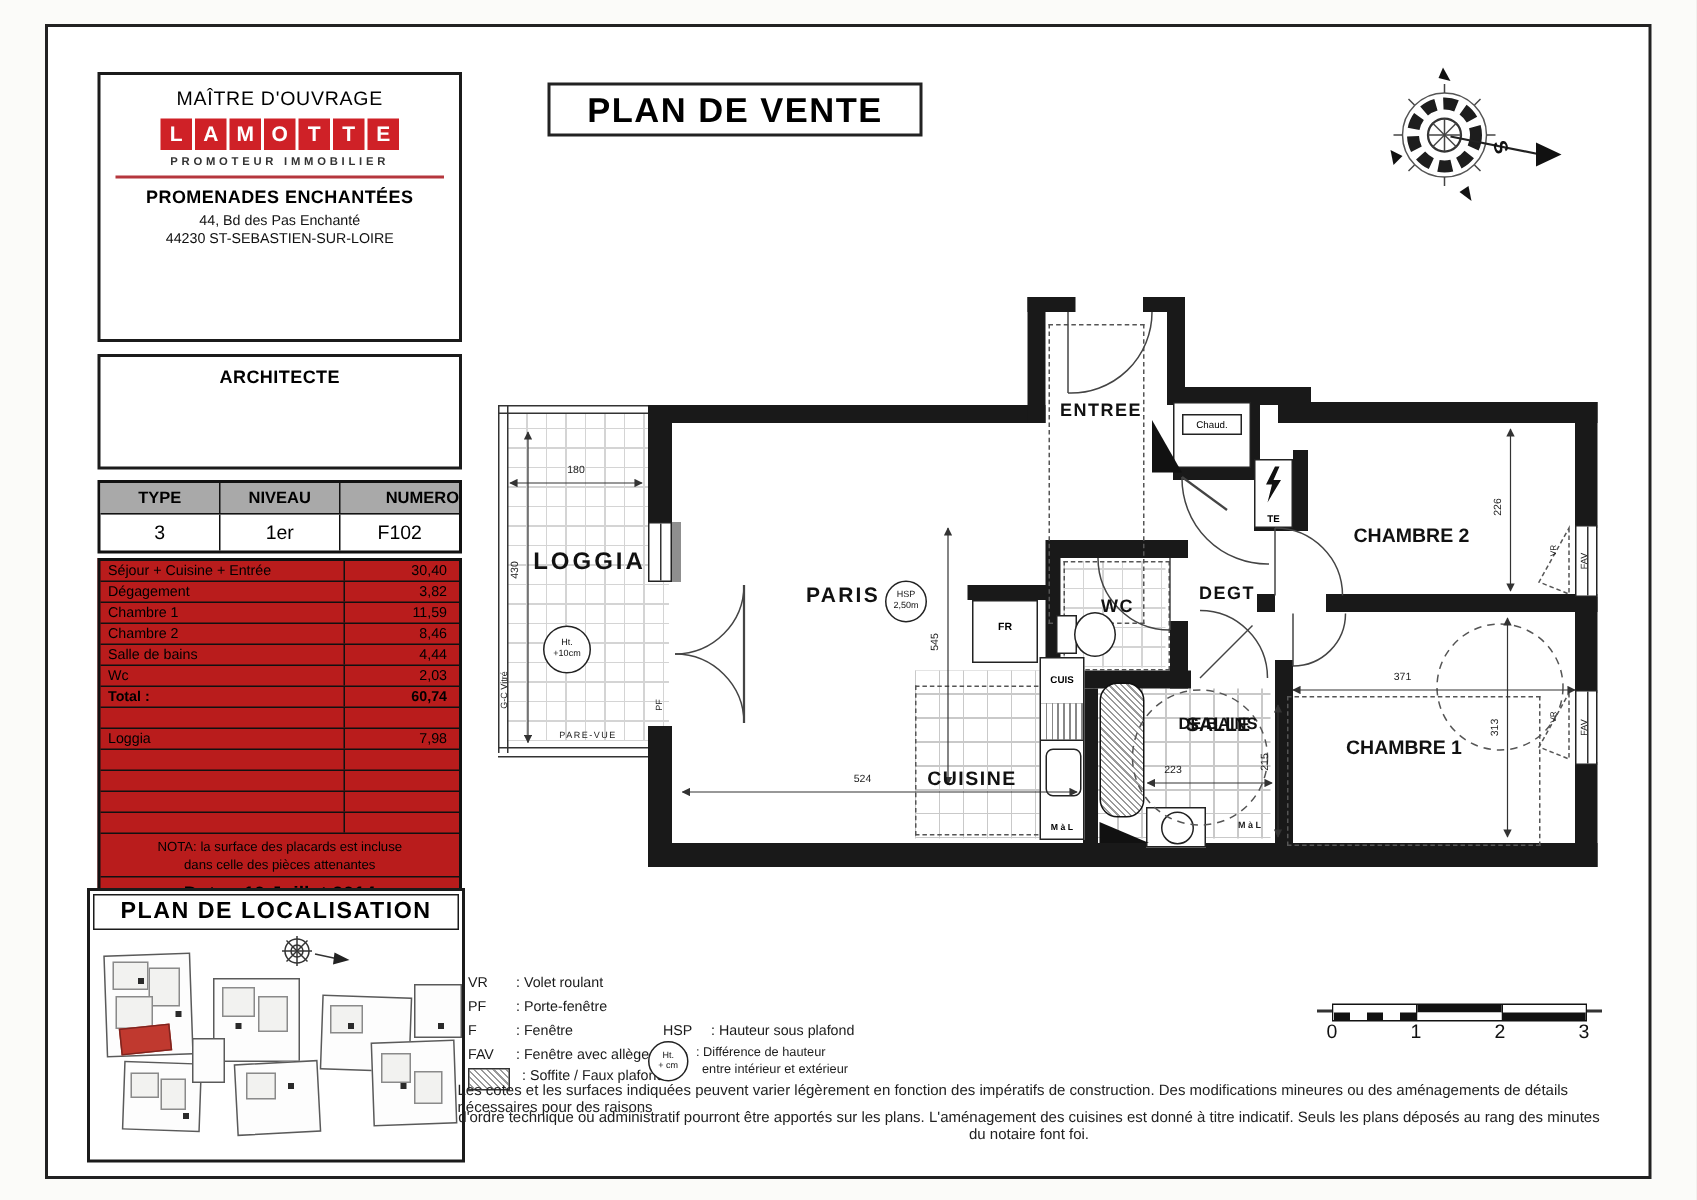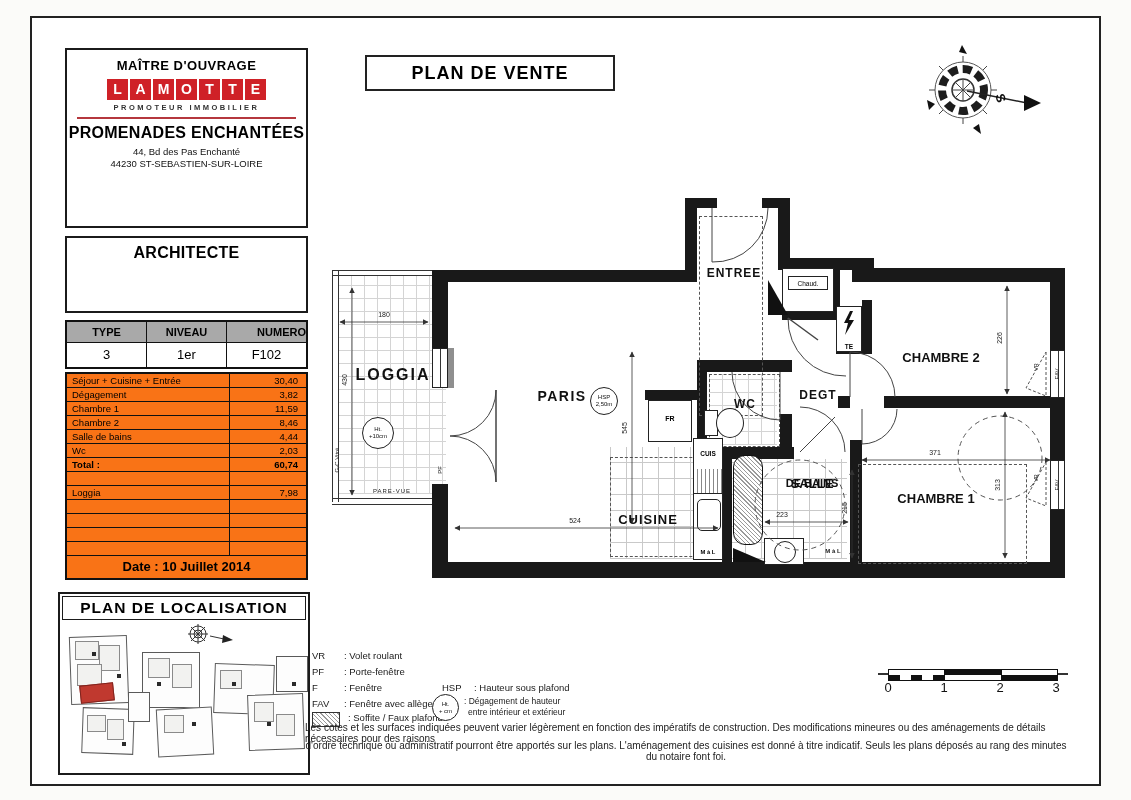--- a/index.html
+++ b/index.html
@@ -2,53 +2,53 @@
 <html><head>
 <meta charset="utf-8">
 <style>
   html,body{margin:0;padding:0;background:#e9e8e4;font-family:"Liberation Sans",sans-serif;}
   #stage{position:relative;width:1131px;height:800px;background:#fbfbf9;overflow:hidden;margin:0 auto;}
   .abs{position:absolute;}
   #frame{position:absolute;left:30px;top:16px;width:1067px;height:766px;border:2px solid #222;background:#fff;}
   .box{position:absolute;background:#fff;border:2px solid #1b1b1b;box-sizing:border-box;}
   .ctr{text-align:center;}
   
-  #mo-header{font-size:13px;font-weight:bold;letter-spacing:.5px;}
+  #mo-header{font-size:13px;font-weight:normal;letter-spacing:.5px;}
   #logo-tiles{display:flex;justify-content:center;gap:2px;margin:6px 0 3px;}
   #logo-tiles .tile{width:21px;height:21px;background:#cf2127;color:#fff;font-weight:bold;font-size:14px;line-height:21px;text-align:center;}
   #logo-sub{font-size:7.5px;letter-spacing:2.5px;color:#333;font-weight:bold;}
   .addr{font-size:9.5px;line-height:12px;color:#111;}
   .redline{height:2px;background:#b5373d;margin:5px 10px;}
-  .sec-title{font-size:16px;font-weight:bold;letter-spacing:.3px;}
+  .sec-title{font-size:12px;font-weight:bold;letter-spacing:.3px;}
   
   #unit-table{position:absolute;left:65px;top:320px;width:243px;border:2px solid #111;box-sizing:border-box;background:#fff;}
   #unit-head{display:flex;background:#a9a9a9;border-bottom:1.5px solid #111;}
   #unit-head div{flex:1;font-size:11px;font-weight:bold;text-align:center;padding:4px 0;border-right:1.5px solid #111;}
   #unit-head div:last-child{border-right:none;text-align:right;}
   #unit-vals{display:flex;}
   #unit-vals div{flex:1;font-size:13px;text-align:center;padding:4px 0 5px;border-right:1.5px solid #111;}
   #unit-vals div:last-child{border-right:none;}
   
-  #surf-table{position:absolute;left:65px;top:372px;width:243px;border:2px solid #111;box-sizing:border-box;background:#f97316;}
+  #surf-table{position:absolute;left:65px;top:372px;width:243px;border:2px solid #111;box-sizing:border-box;background:#b91c1c;}
   .srow{display:flex;border-bottom:1px solid #111;height:13px;}
   .srow .sl{flex:1;font-size:9.5px;padding:1px 0 0 5px;white-space:nowrap;overflow:hidden;}
   .srow .sv{width:68px;border-left:1px solid #111;font-size:9.5px;text-align:right;padding:1px 8px 0 0;}
   .srow.bold .sl,.srow.bold .sv{font-weight:bold;}
   #nota{border-bottom:1px solid #111;font-size:8.8px;line-height:12px;text-align:center;padding:2px 0;}
   #date-row{font-size:13px;font-weight:bold;text-align:center;padding:3px 0 4px;}
   
   #loc-box{position:absolute;left:58px;top:592px;width:252px;height:183px;border:2px solid #1b1b1b;background:#fff;box-sizing:border-box;}
   #loc-title{border:1.5px solid #1b1b1b;margin:2px;font-size:15.5px;font-weight:bold;text-align:center;letter-spacing:1px;padding:2px 0;}
   #loc-map{position:relative;width:246px;height:146px;margin:0 2px;overflow:hidden;}
   .bo{position:absolute;border:1.2px solid #5a5a5a;background:#fdfdfd;}
   .bi{position:absolute;border:1px solid #8a8a8a;background:#f2f2f0;}
   .bk{position:absolute;background:#2a2a2a;}
   .bred{position:absolute;background:#c0392f;border:1px solid #7e241e;}
   
-  #title-box{position:absolute;left:365px;top:55px;width:246px;height:32px;border:2px solid #222;display:flex;align-items:center;justify-content:center;font-size:18px;font-weight:bold;letter-spacing:1px;}
+  #title-box{position:absolute;left:365px;top:55px;width:246px;height:32px;border:2px solid #222;display:flex;align-items:center;justify-content:center;font-size:23px;font-weight:bold;letter-spacing:1px;}
   
   #plan{position:absolute;left:330px;top:195px;width:740px;height:392px;}
   .w{position:absolute;background:#191919;}
   .lbl{position:absolute;font-weight:bold;color:#111;white-space:nowrap;transform:translate(-50%,-50%);}
   .dim{position:absolute;font-size:7px;color:#222;white-space:nowrap;transform:translate(-50%,-50%);}
   .dimv{position:absolute;font-size:7px;color:#222;white-space:nowrap;transform:translate(-50%,-50%) rotate(-90deg);}
   .tiny{position:absolute;font-size:6px;color:#222;white-space:nowrap;transform:translate(-50%,-50%);}
   .tinyv{position:absolute;font-size:6px;color:#222;white-space:nowrap;transform:translate(-50%,-50%) rotate(-90deg);}
   .dash{position:absolute;border:1px dashed #555;}
   .grid{position:absolute;background-image:
@@ -164,20 +164,24 @@
         </div>
         <div class="srow">
           <div class="sl">&nbsp;</div>
           <div class="sv"></div>
         </div>
         <div class="srow">
           <div class="sl">&nbsp;</div>
           <div class="sv"></div>
         </div>
       </div>
+    <div id="nota">
+      <div>NOTA: la surface des placards est incluse</div>
+      <div>dans celle des pièces attenantes</div>
+    </div>
     <div id="date-row">Date : 10 Juillet 2014</div>
   </div>
 
   <div id="loc-box">
     <div id="loc-title">PLAN DE LOCALISATION</div>
     <div id="loc-map">
       <svg width="246" height="146" style="position:absolute;left:0;top:0;">
         <g stroke="#333" fill="none" stroke-width="1">
           <circle cx="136" cy="12" r="8"></circle>
           <circle cx="136" cy="12" r="4"></circle>
@@ -424,21 +428,21 @@
         <div class="leg-row" style="left: 312px; top: 682px;"><b>F</b><span>: Fenêtre</span></div>
         <div class="leg-row" style="left: 312px; top: 698px;"><b>FAV</b><span>: Fenêtre avec allège vitrée</span></div>
       </div>
     <div class="abs hatch" style="left:312px;top:712px;width:26px;height:13px;border:1px solid #333;"></div>
     <div class="leg-row" style="left:348px;top:712px;">: Soffite / Faux plafond</div>
     <div class="leg-row" style="left:442px;top:682px;"><b>HSP</b><span>: Hauteur sous plafond</span></div>
     <div class="circ" style="left:432px;top:694px;width:25px;height:25px;">
       <span>Ht.</span>
       <span>+ cm</span>
     </div>
-    <div class="leg-row" style="left:464px;top:696px;font-size:8.5px;">: Dégagement de hauteur</div>
+    <div class="leg-row" style="left:464px;top:696px;font-size:8.5px;">: Différence de hauteur</div>
     <div class="leg-row" style="left:468px;top:707px;font-size:8.5px;">entre intérieur et extérieur</div>
   </div>
 
   <p id="disc1" style="top:722px;">Les cotes et les surfaces indiquées peuvent varier légèrement en fonction des impératifs de construction. Des modifications mineures ou des aménagements de détails nécessaires pour des raisons</p>
   <p id="disc2" style="top:740px;text-align:center;">d'ordre technique ou administratif pourront être apportés sur les plans. L'aménagement des cuisines est donné à titre indicatif. Seuls les plans déposés au rang des minutes du notaire font foi.</p>
 
   <div id="scalebar">
     <div id="sb-line"></div>
     <div id="sb-segs">
       <div class="sb-seg" style="border-right:1px solid #111;">

